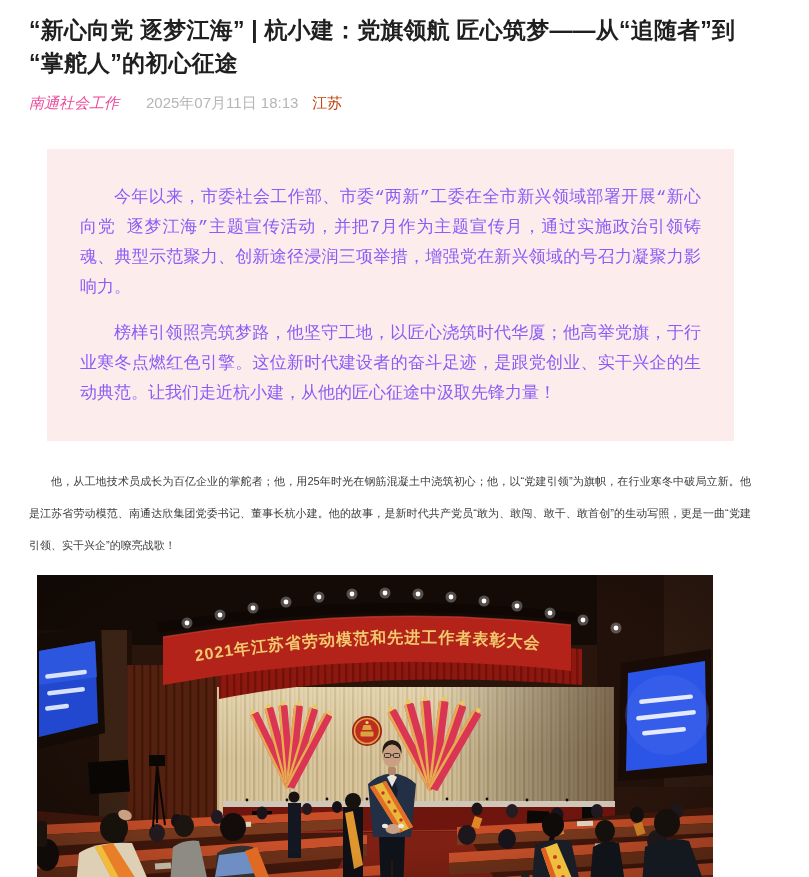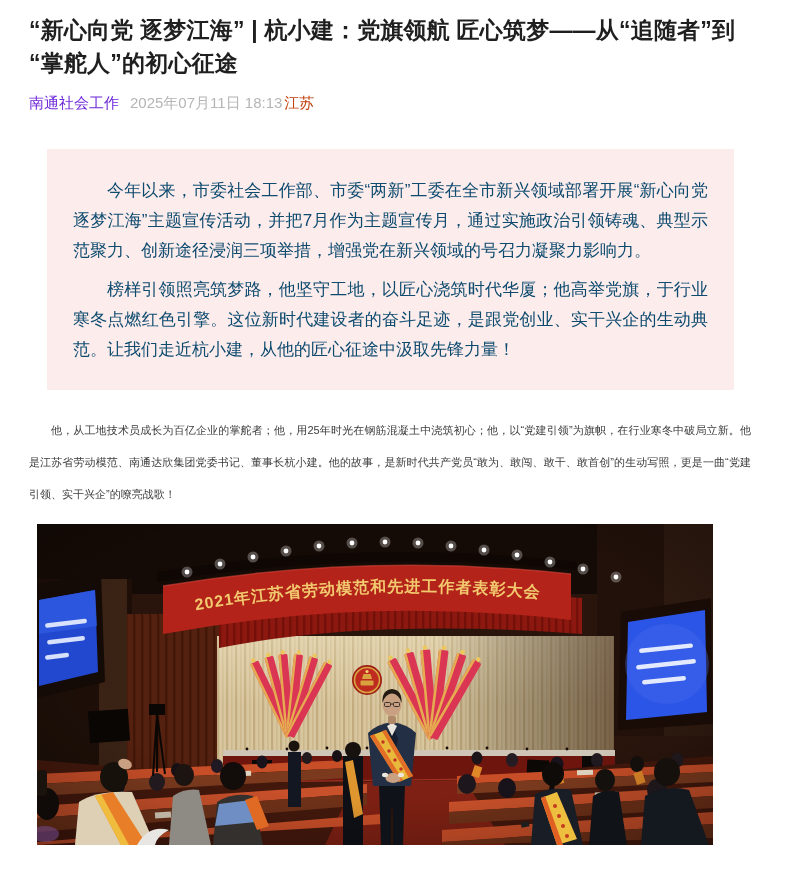--- a/index.html
+++ b/index.html
@@ -6,29 +6,29 @@
   body{
     width:809px;height:877px;background:#ffffff;overflow:hidden;
     font-family:"Liberation Sans","DejaVu Sans",sans-serif;
   }
   .page{padding:14px 58px 0 29px;}
   .title{
     font-size:23px;line-height:33px;font-weight:bold;color:#1f1f1f;
     margin:0 0 12px 0;letter-spacing:.2px;
   }
   .meta{font-size:15px;line-height:21px;margin:0 0 36px 0;}
-  .account{color:#6d28d9;text-decoration:none;margin-right:11px;cursor:pointer;}
-  .pub-date{color:#b5b5b5;margin-right:2px;}
+  .account{color:#ec4899;text-decoration:none;margin-right:27px;cursor:pointer;font-style:italic;}
+  .pub-date{color:#b5b5b5;margin-right:14px;}
   .pub-loc{color:#c2410c;}
   .highlight{
     background:#fcecec;margin:0 17px 0 18px;padding:18px 17px 16px 17px;
   }
   .highlight p{
-    margin:9px;color:#0c4a6e;font-size:17px;line-height:30px;
-    text-indent:2em;text-align:justify;
+    margin:16px;color:#8b5cf6;font-size:17px;line-height:30px;
+    text-indent:2em;text-align:justify;font-family:Liberation Mono, monospace;
   }
   .body-para{
     margin:24px 0 0 0;color:#3b3b3b;font-size:11px;line-height:32px;
     text-indent:2em;text-align:justify;
   }
   .photo{
     margin:14px 10px 0 8px;width:676px;height:321px;overflow:hidden;
     background:#2a150c;cursor:pointer;
   }
   .photo svg{display:block;}

